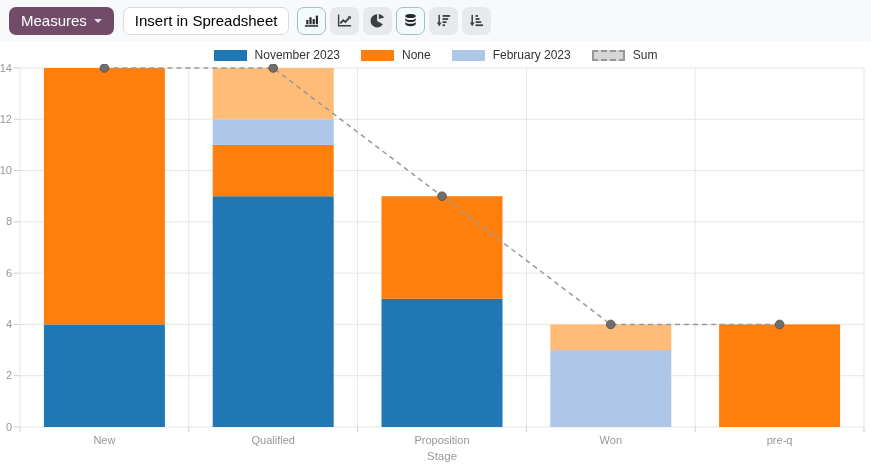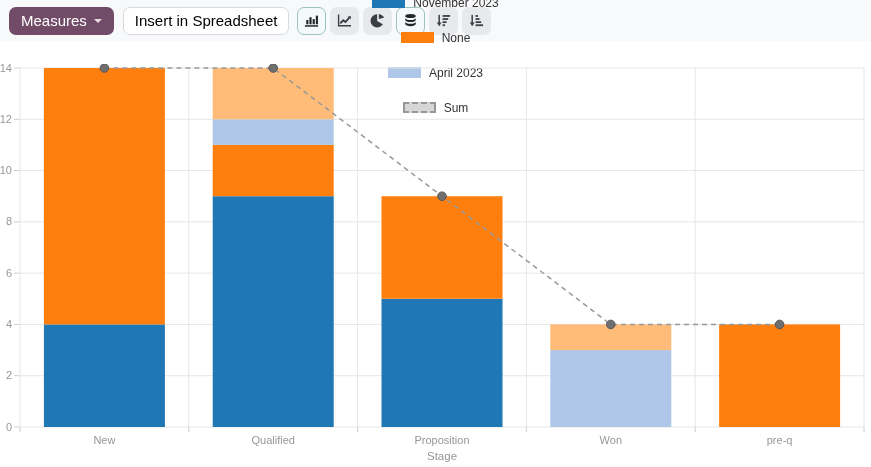--- a/index.html
+++ b/index.html
@@ -67,21 +67,20 @@
   }
   .btn-icon svg { display: block; margin: 0 auto; }
   
   .legend {
     margin-top: 5px;
     height: 18px;
     display: flex;
     justify-content: center;
     align-items: center;
     gap: 21px;
-    flex-direction: column;
   }
   .legend-item { display: flex; align-items: center; gap: 8px; cursor: pointer; }
   .legend-swatch { width: 33px; height: 11px; }
   .legend-swatch.dashed {
     background: #d6d6d6;
     border: 2px dashed #979797;
   }
   .legend-label { font-size: 12px; color: #333333; }
   
   .chart-wrap { position: relative; width: 871px; }
@@ -165,21 +164,21 @@
     <div class="legend-item">
       <span class="legend-swatch" style="background: rgb(31, 119, 180);"></span>
       <span class="legend-label">November 2023</span>
     </div>
     <div class="legend-item">
       <span class="legend-swatch" style="background: rgb(255, 127, 14);"></span>
       <span class="legend-label">None</span>
     </div>
     <div class="legend-item">
       <span class="legend-swatch" style="background: rgb(174, 199, 232);"></span>
-      <span class="legend-label">April 2023</span>
+      <span class="legend-label">February 2023</span>
     </div>
     <div class="legend-item">
       <span class="legend-swatch dashed"></span>
       <span class="legend-label">Sum</span>
     </div>
   </div>
 
 <div class="chart-wrap">
   <svg id="chart" width="871" height="403" viewBox="0 0 871 403">
       <line x1="20" x2="864" y1="363" y2="363" stroke="#e6e6e6" stroke-width="1"></line>

